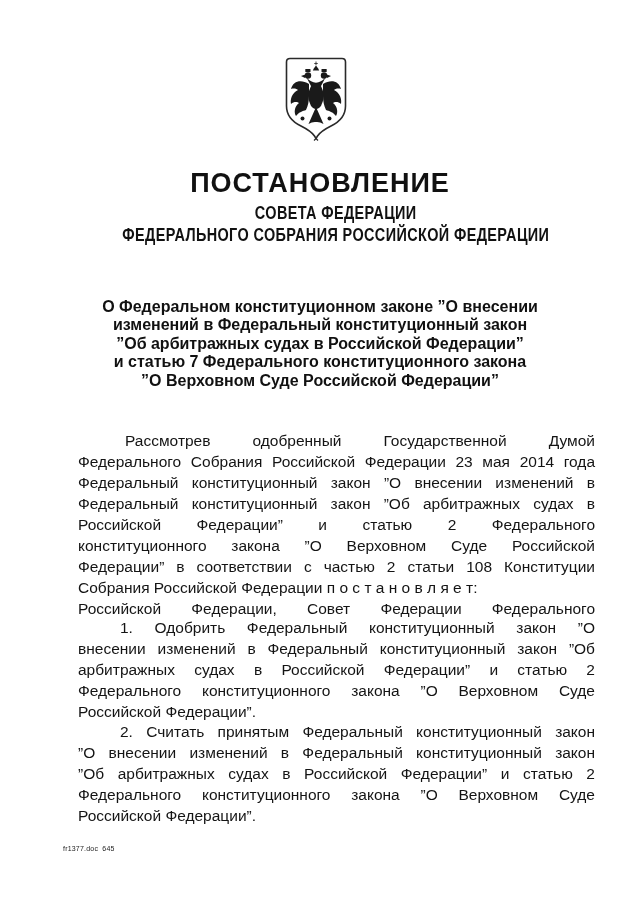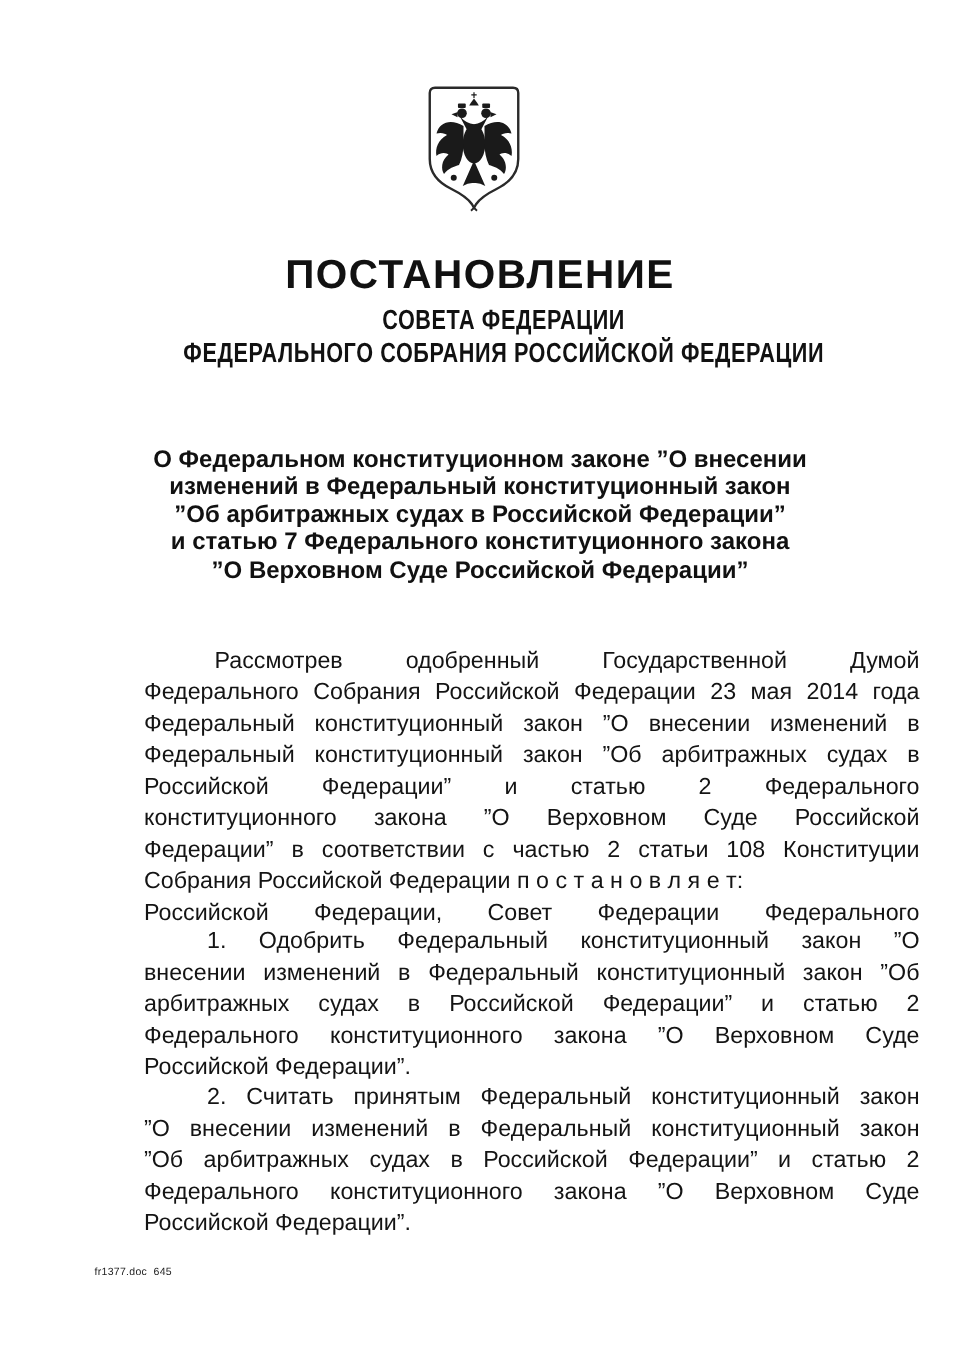--- a/index.html
+++ b/index.html
@@ -73,21 +73,20 @@
   }
 
   
   .para {
     position: absolute;
     left: 78px;
     width: 517px;
     font-size: 15.5px;
     line-height: 21px;
     color: #141414;
-    margin-left: 18px;
   }
   .para-1 { top: 430px; }
   .para-2 { top: 617px; }
   .para-3 { top: 721px; }
 
   .line {
     text-align: justify;
     text-align-last: justify;
     white-space: nowrap;
   }

